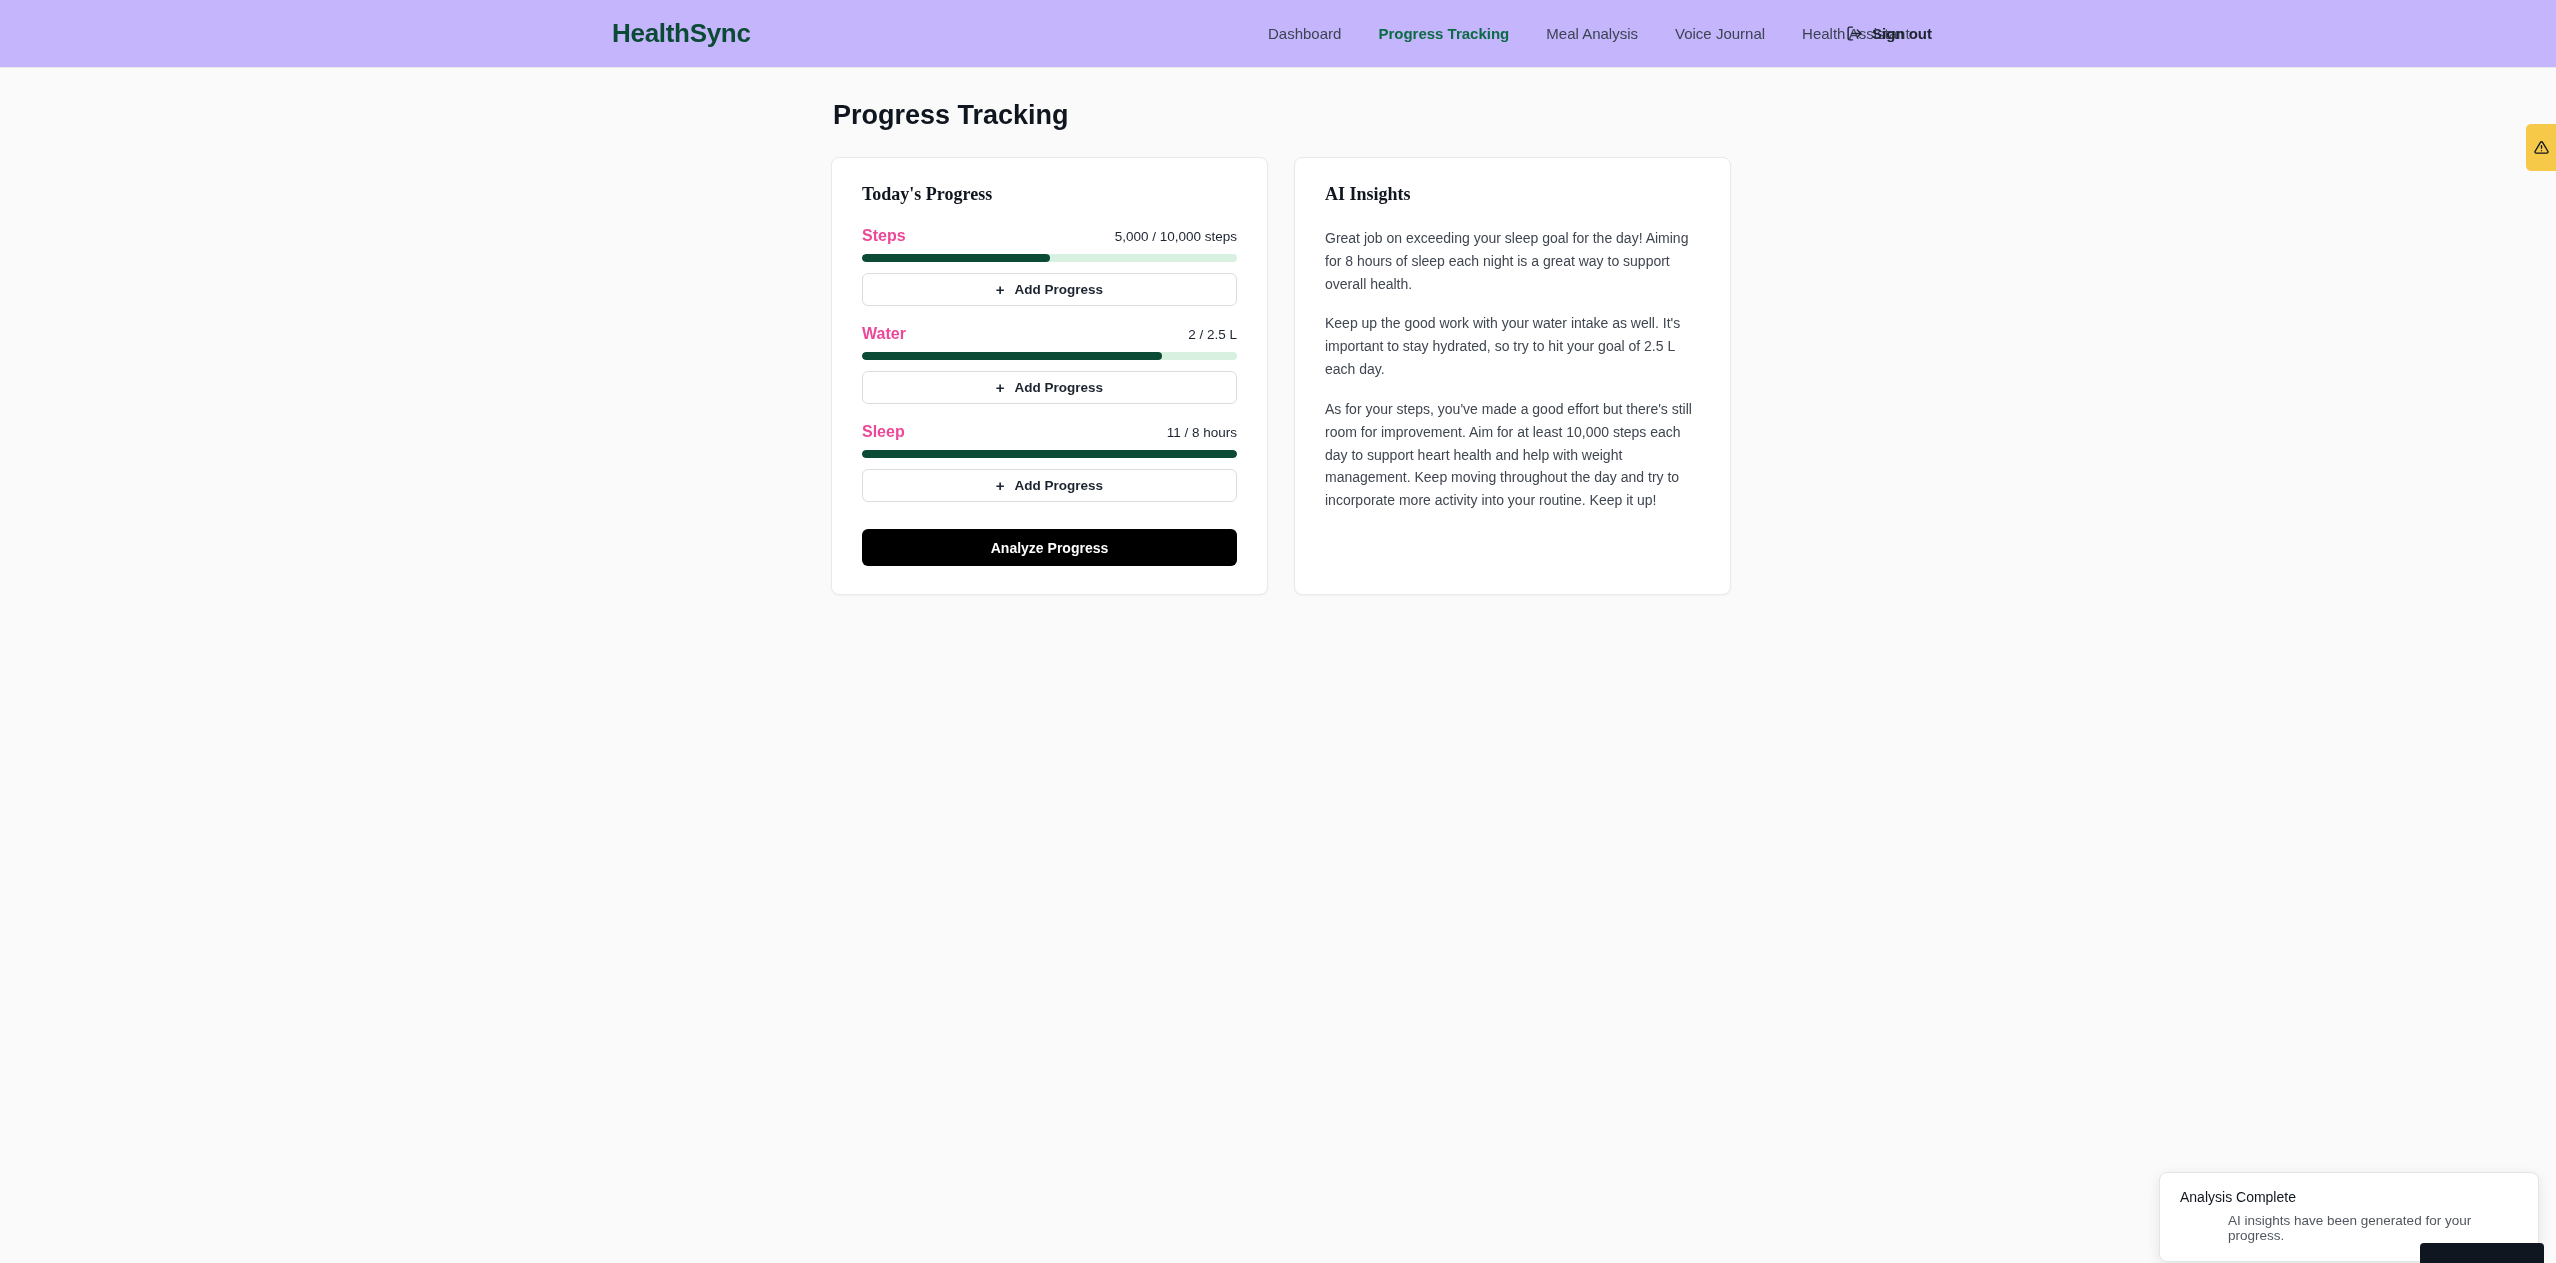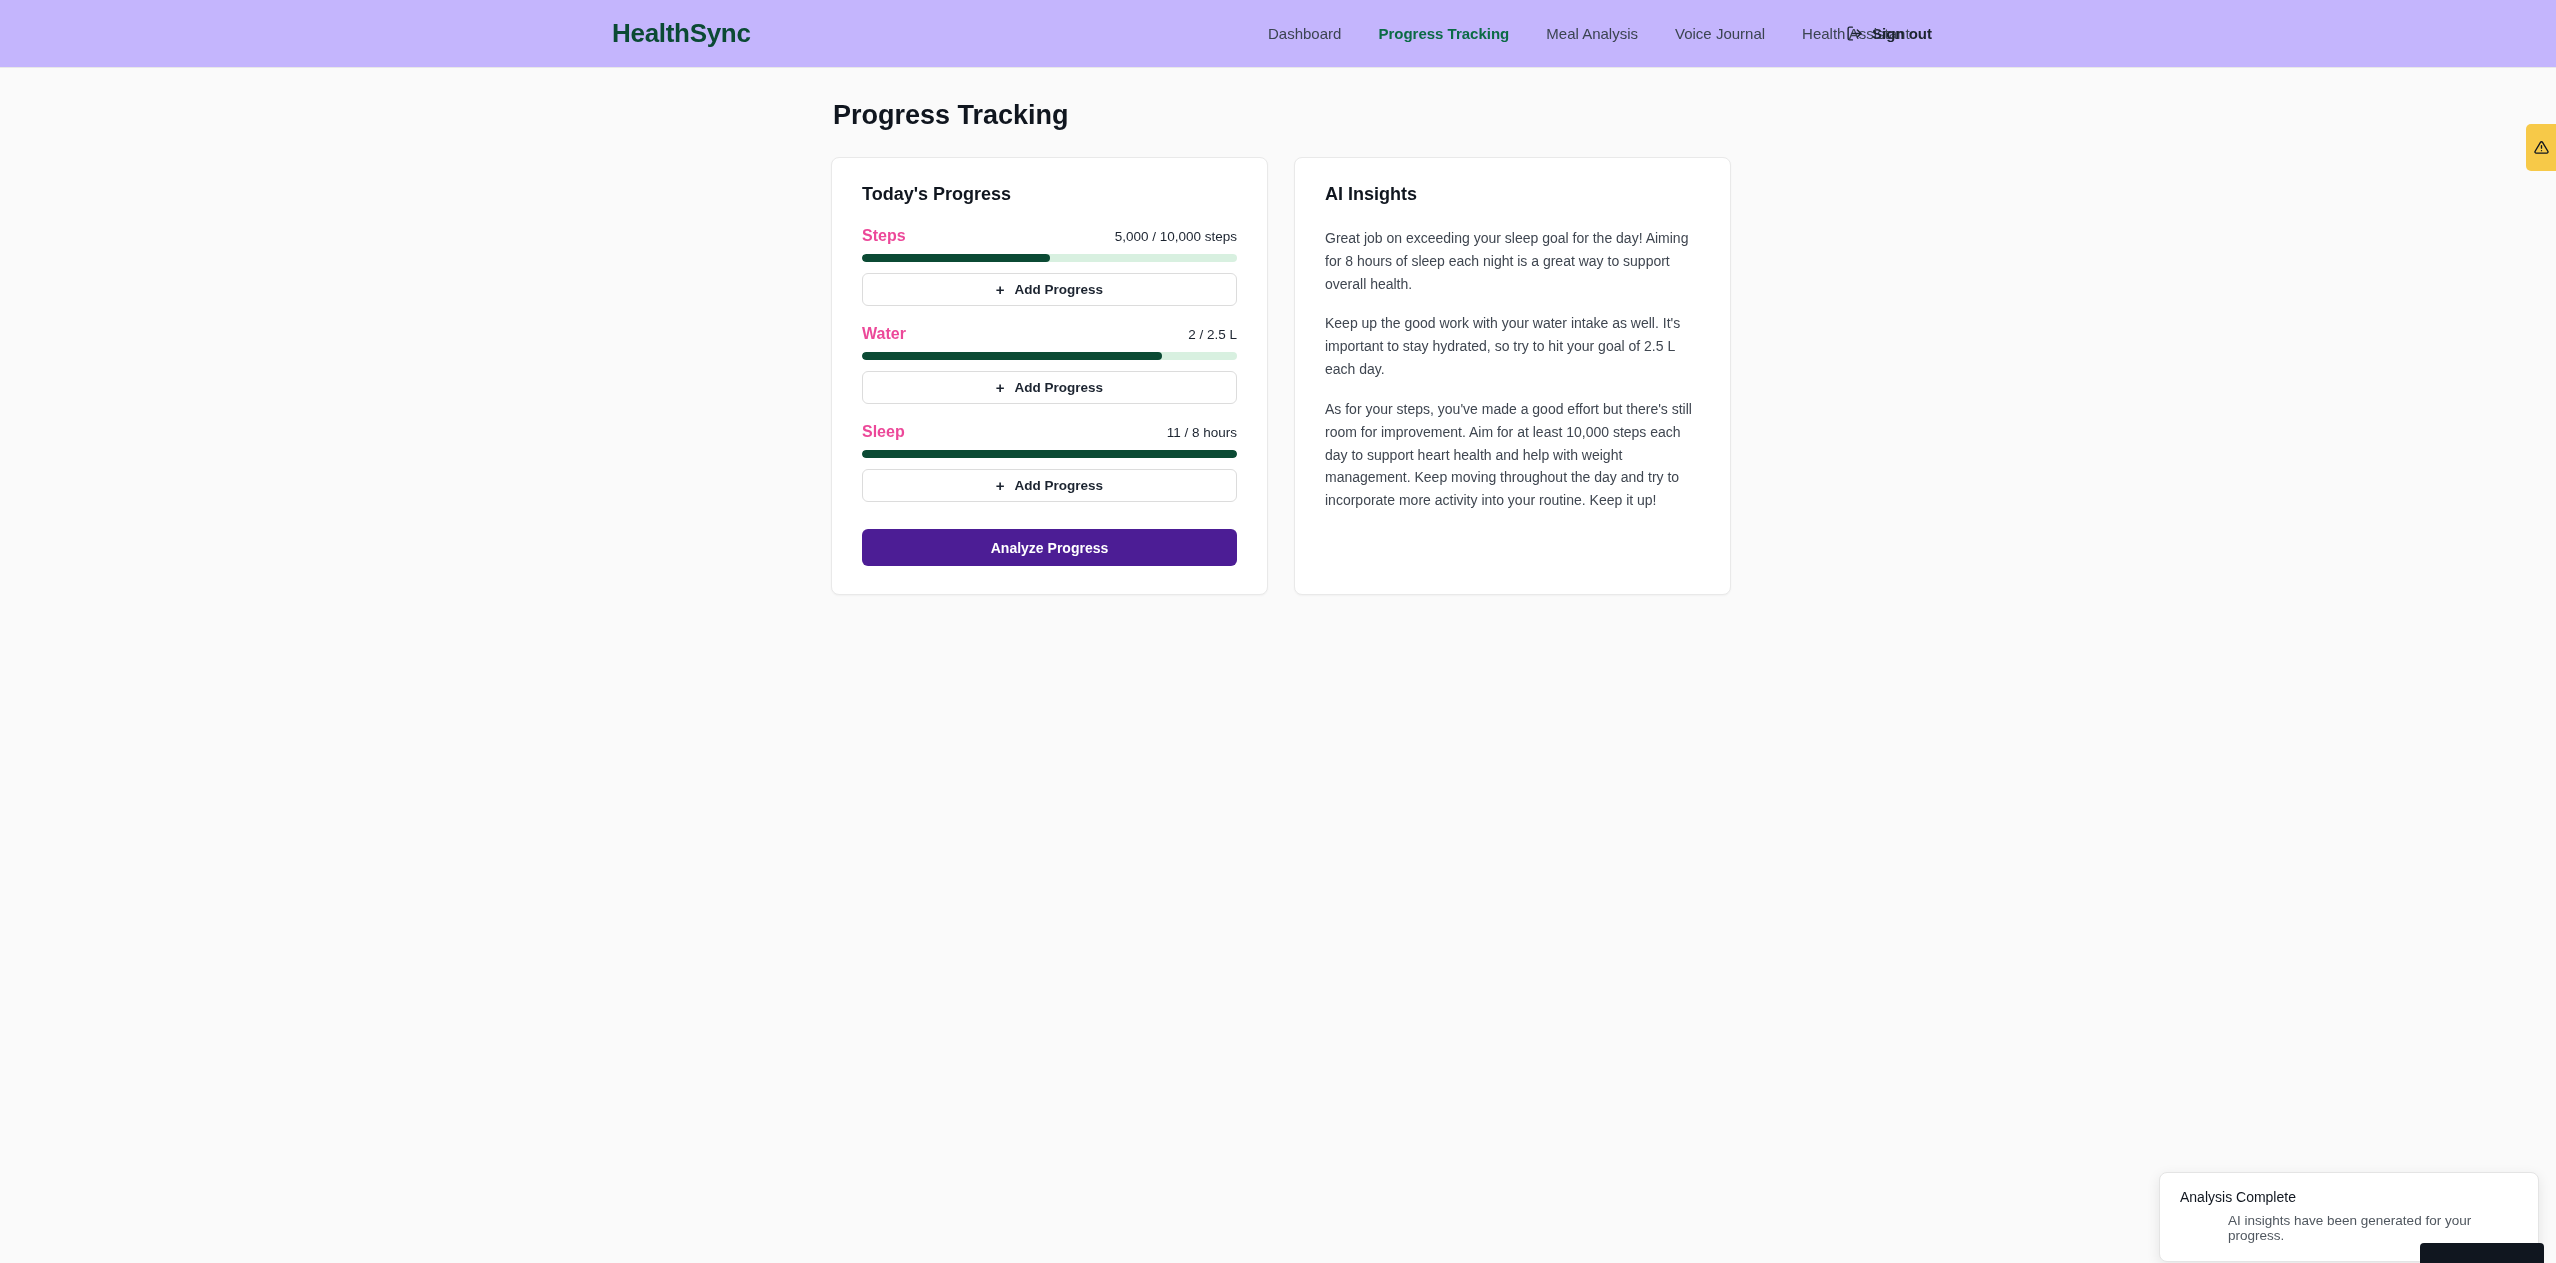--- a/index.html
+++ b/index.html
@@ -96,20 +96,21 @@
     padding: 26px 30px 28px 30px;
   }
   .card-progress { width: 437px; }
   .card-insights { width: 437px; }
 
   .card-title {
     font-size: 18px;
     font-weight: bold;
     color: #10161f;
     margin-bottom: 22px;
+    font-family: Liberation Serif, serif;
   }
 
   .metric { margin-bottom: 19px; }
   .metric-row {
     display: flex;
     justify-content: space-between;
     align-items: baseline;
     margin-bottom: 9px;
   }
   .metric-label {
@@ -149,21 +150,21 @@
     gap: 10px;
     font-family: "Liberation Sans", sans-serif;
     cursor: pointer;
   }
   .plus-icon { font-size: 15px; line-height: 1; color: #1c2430; }
 
   .analyze-btn {
     margin-top: 8px;
     width: 100%;
     height: 37px;
-    background: #4c1d95;
+    background: #000000;
     border: none;
     border-radius: 6px;
     color: #ffffff;
     font-size: 14px;
     font-weight: bold;
     font-family: "Liberation Sans", sans-serif;
     cursor: pointer;
   }
 
   .insight-p {

